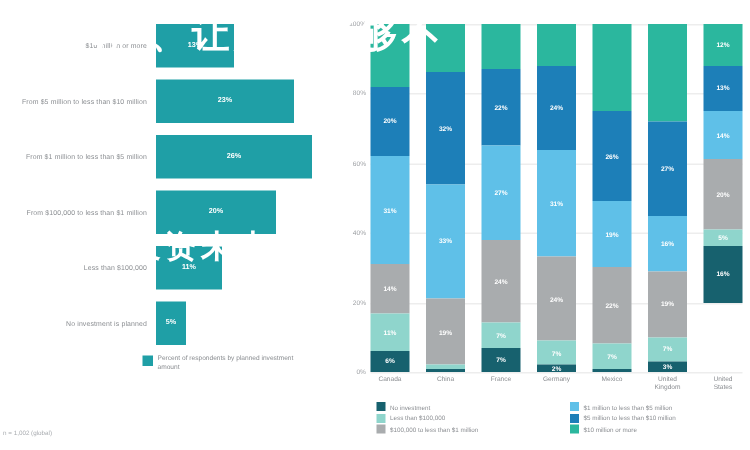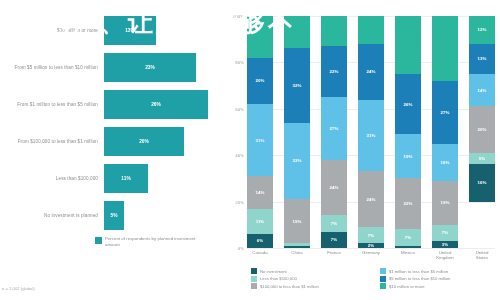--- a/index.html
+++ b/index.html
@@ -313,14 +313,15 @@
           <div class="rc-leg-tx">$100,000 to less than $1 million</div>
         </div>
         <div class="rc-leg-item">
           <div class="rc-leg-sw" style="background: rgb(43, 183, 158);"></div>
           <div class="rc-leg-tx">$10 million or more</div>
         </div>
       </div>
   </div>
 
   <div class="overlay" id="ov-line1">电产、让用户能够不</div>
+  <div class="overlay" id="ov-line2">成本、投资未来方案</div>
 
 </div>
 
 </body></html>

